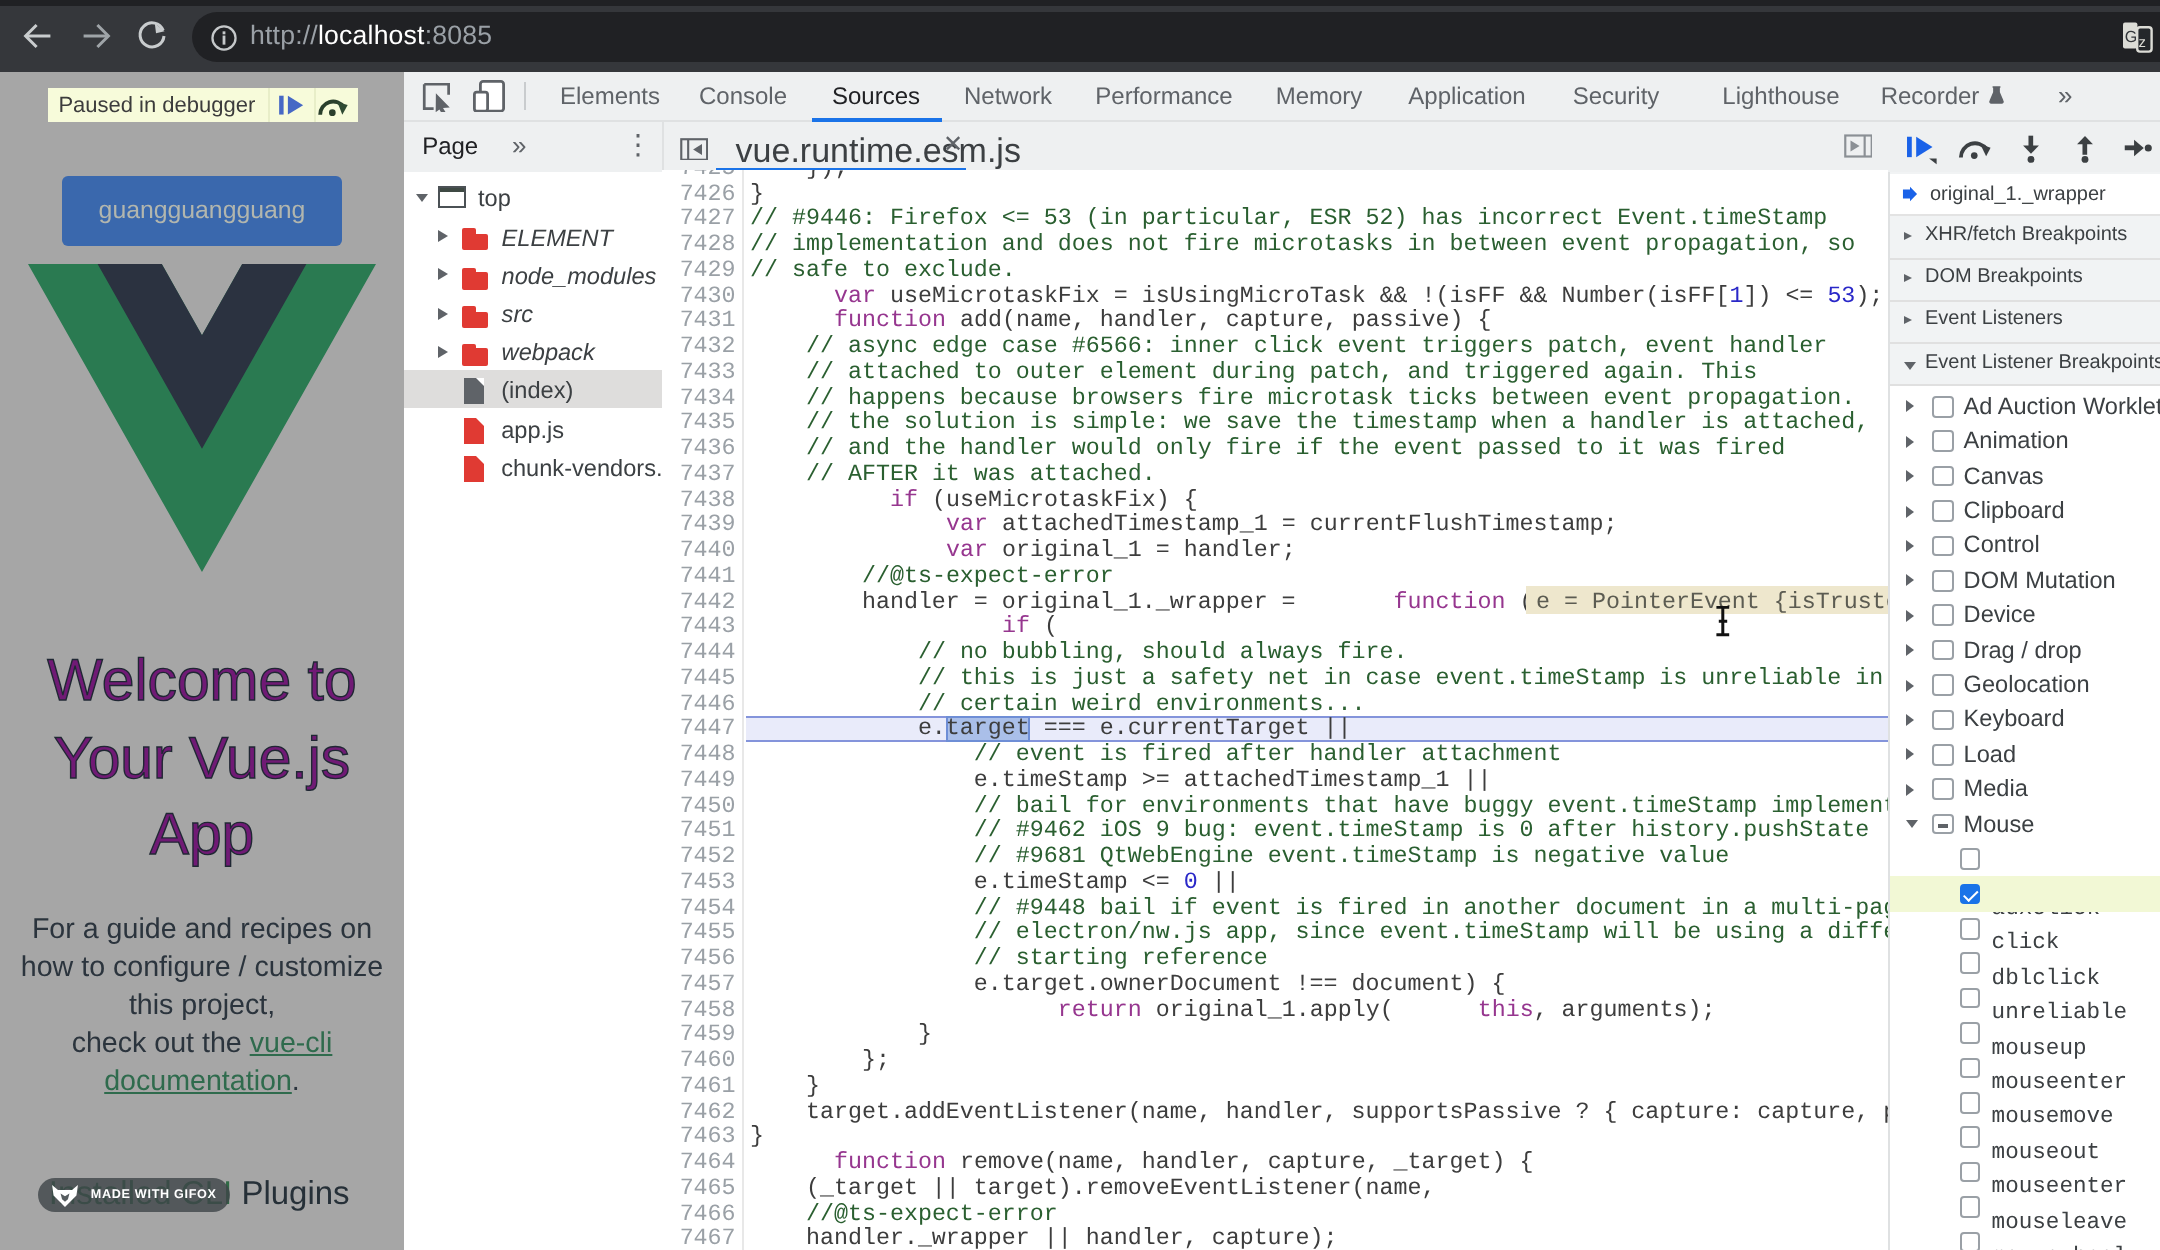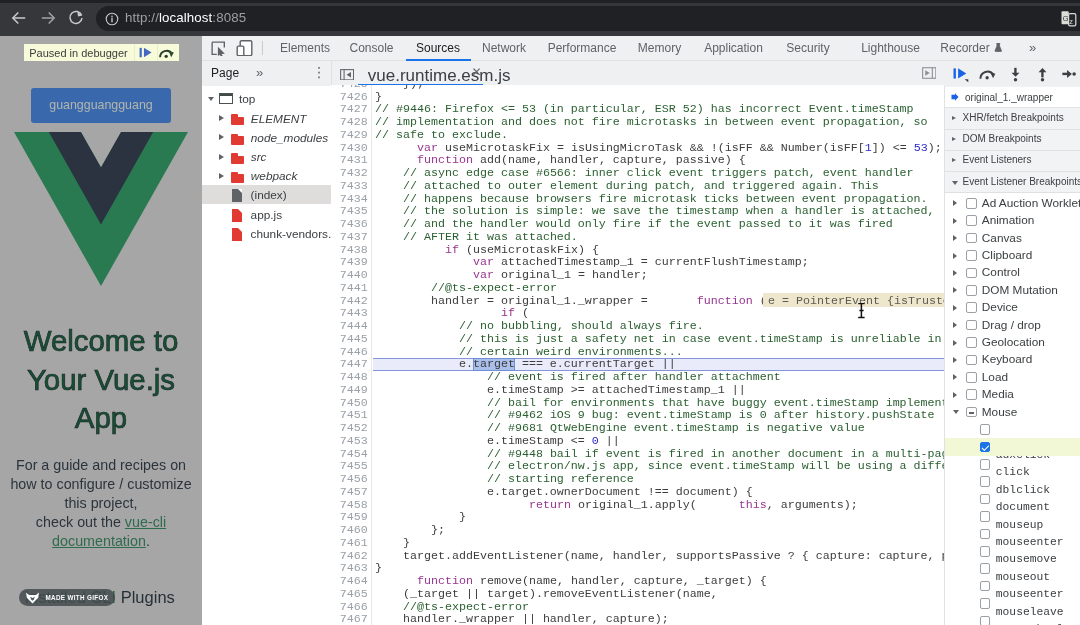--- a/index.html
+++ b/index.html
@@ -13,21 +13,21 @@
 #url { position:absolute; left:125px; top:9.75px; font-size:13.3px; color:#9aa0a6; white-space:pre; letter-spacing:0.1px;}
 #url b { color:#ffffff; font-weight:400; }
 .navico { position:absolute; }
 
 
 #page { position:absolute; left:0; top:36px; width:202px; height:589px; background:#a6a6a6; overflow:hidden; }
 #btn { position:absolute; left:31.3px; top:51.6px; width:139.4px; height:35px; background:#3a68ad;
    border-radius:3px; color:#b2b6ae; font-size:12.4px; text-align:center; line-height:35px; }
 #logo { position:absolute; left:14px; top:96px; }
 #h1 { position:absolute; left:0; top:0; width:202px; text-align:center; font-size:29.4px; font-weight:400;
-   color:#14532d; line-height:38.5px; -webkit-text-stroke:0.7px #1f2733; }
+   color:#701a75; line-height:38.5px; -webkit-text-stroke:0.7px #1f2733; }
 #para { position:absolute; left:0; width:202px; text-align:center; font-size:14.3px; line-height:19px; color:#2b343d; }
 #para a { color:#2f6b4d; text-decoration:underline; }
 #h3 { position:absolute; left:24.4px; top:552.3px; font-size:16.5px; color:#263038; white-space:pre; }
 #h3 i { color:#2f6b45; font-style:normal; }
 
 #paused { position:absolute; left:23.7px; top:8.2px; width:155.5px; height:17.2px; background:#f7fbda;
    font-size:11px; color:#3c3c3c; }
 #paused .ptxt { position:absolute; left:5.5px; top:2.6px; }
 #paused .sep { position:absolute; top:0; width:1px; height:17.2px; background:#e8eec8; }
 
@@ -486,21 +486,21 @@
 <div class="ev ch hi" style="top:352.3px">
         <span class="cb on"></span>
         <span class="evn mono">click</span>
       </div>
 <div class="ev ch" style="top:369.7px">
         <span class="cb"></span>
         <span class="evn mono">dblclick</span>
       </div>
 <div class="ev ch" style="top:387.1px">
         <span class="cb"></span>
-        <span class="evn mono">document</span>
+        <span class="evn mono">unreliable</span>
       </div>
 <div class="ev ch" style="top:404.5px">
         <span class="cb"></span>
         <span class="evn mono">mouseup</span>
       </div>
 <div class="ev ch" style="top:421.9px">
         <span class="cb"></span>
         <span class="evn mono">mouseenter</span>
       </div>
 <div class="ev ch" style="top:439.3px">

